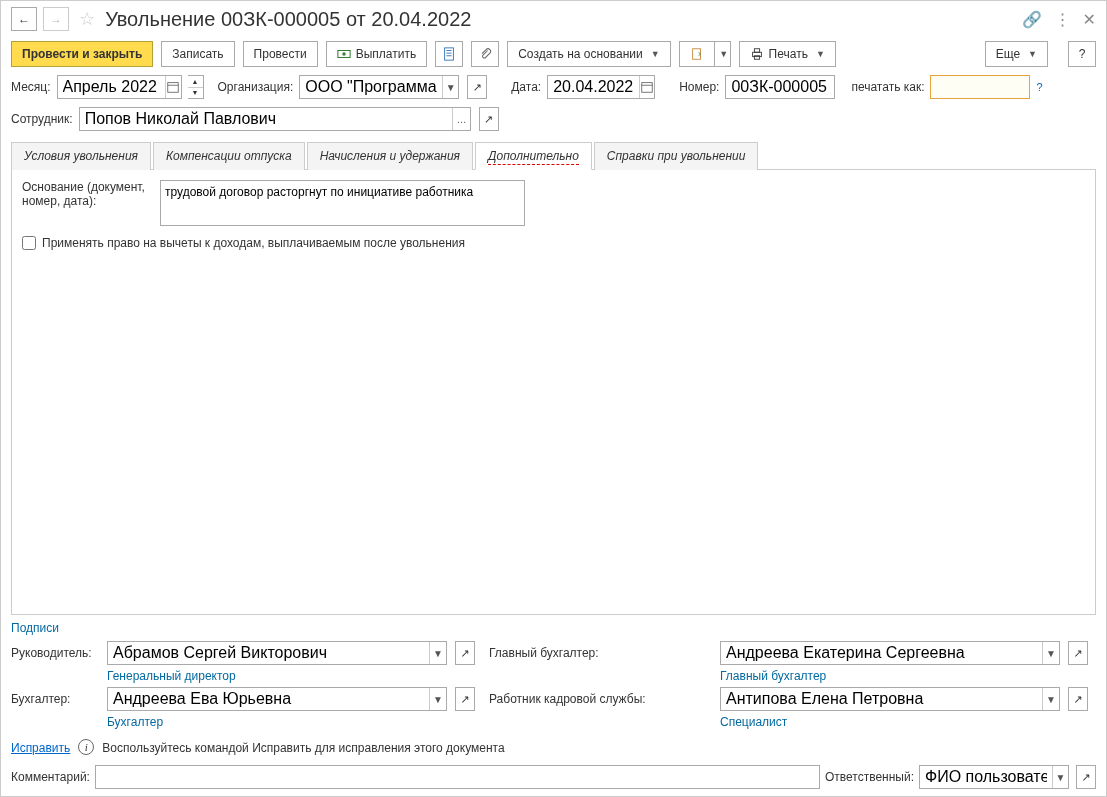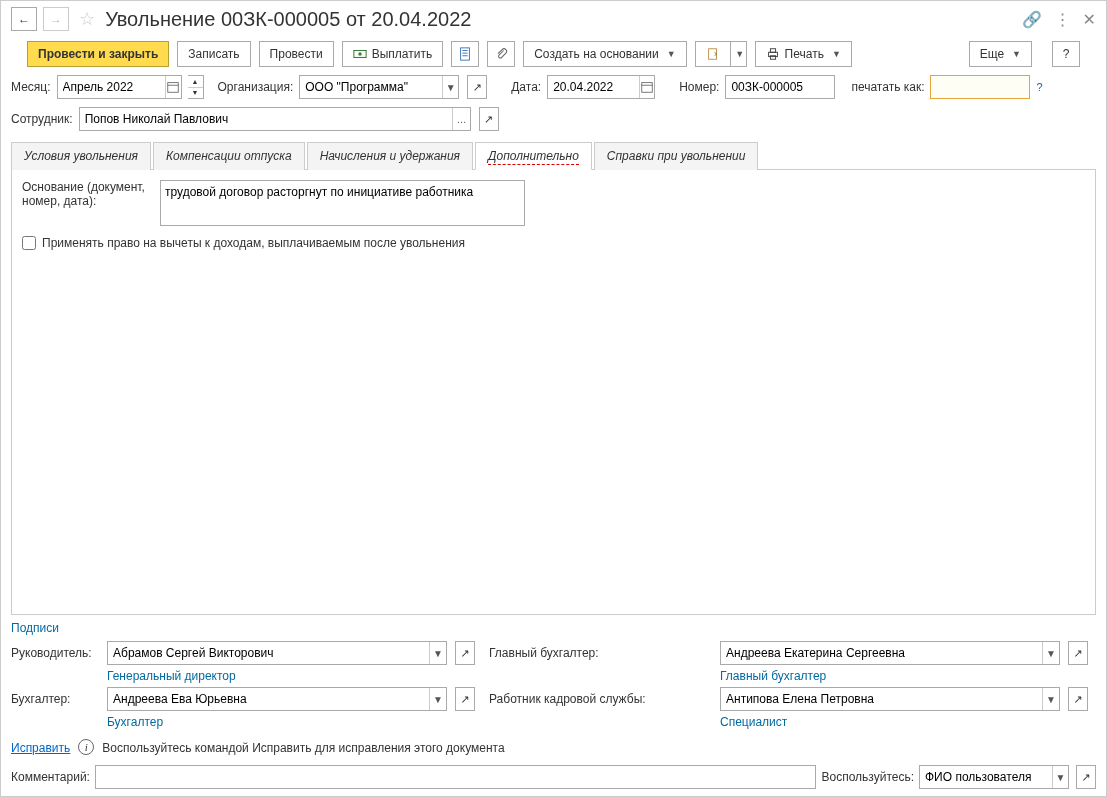--- a/index.html
+++ b/index.html
@@ -6,34 +6,34 @@
 body { font-family: Arial, sans-serif; font-size: 12px; color: #333; background: #fff; width: 1107px; height: 797px; position: relative; border: 1px solid #ccc; }
 
 .titlebar { display: flex; align-items: center; padding: 6px 10px; gap: 6px; }
 .nav-btn { width: 26px; height: 24px; border: 1px solid #aaa; background: #fff; display: inline-flex; align-items: center; justify-content: center; cursor: pointer; }
 .nav-btn.disabled { color: #bbb; border-color: #ccc; }
 .star-icon { font-size: 18px; color: #ccc; margin: 0 4px; }
 .title-text { font-size: 20px; font-weight: normal; flex: 1; }
 .titlebar-right { display: flex; gap: 12px; color: #888; }
 .tb-ic { cursor: pointer; font-size: 16px; }
 
-.toolbar { display: flex; align-items: center; padding: 4px 26px; gap: 8px; flex-wrap: wrap; }
+.toolbar { display: flex; align-items: center; padding: 4px 10px; gap: 8px; flex-wrap: wrap; }
 .btn { height: 26px; padding: 0 10px; border: 1px solid #aaa; background: #fff; display: inline-flex; align-items: center; gap: 5px; cursor: pointer; font-size: 12px; }
 .btn-primary { background: #ffdb4d; border-color: #b3a133; font-weight: bold; }
 .btn-icon { width: 28px; padding: 0; justify-content: center; }
 .btn .caret { font-size: 9px; color: #555; margin-left: 3px; }
 .btn-split { display: inline-flex; }
 .btn-split .btn { border-radius: 0; }
 .btn-split .btn + .btn { border-left: none; width: 16px; padding: 0; justify-content: center; }
 .toolbar-right { margin-left: auto; display: flex; gap: 20px; }
 
 .form-row { display: flex; align-items: center; padding: 4px 10px; gap: 6px; }
 .lbl { font-size: 12px; color: #333; }
 .fld { display: inline-flex; height: 24px; border: 1px solid #aaa; background: #fff; align-items: center; }
-.fld input { border: none; outline: none; height: 100%; padding: 0 5px; font-size: 12px; width: 100%; background: transparent; }
+.fld input { border: none; outline: none; height: 100%; padding: 0 5px; font-size: 16px; width: 100%; background: transparent; }
 .fld .mini { width: 18px; height: 100%; border-left: 1px solid #ccc; display: inline-flex; align-items: center; justify-content: center; font-size: 10px; color: #555; cursor: pointer; }
 .ext-btn { width: 20px; height: 24px; border: 1px solid #aaa; background: #fff; display: inline-flex; align-items: center; justify-content: center; font-size: 11px; cursor: pointer; margin-left: 2px; }
 .spinner { display: inline-flex; flex-direction: column; height: 24px; width: 16px; border: 1px solid #aaa; border-left: none; }
 .spinner div { flex: 1; display: flex; align-items: center; justify-content: center; font-size: 7px; cursor: pointer; border-bottom: 1px solid #ccc; }
 .spinner div:last-child { border-bottom: none; }
 .highlight { border: 1px solid #e8a33d; background: #fffef5; }
 
 .tabs { display: flex; border-bottom: 1px solid #ccc; margin: 6px 10px 0 10px; }
 .tab { padding: 6px 12px; border: 1px solid #ccc; border-bottom: none; background: #f4f4f4; margin-right: 2px; cursor: pointer; position: relative; top: 1px; font-style: italic; }
 .tab.active { background: #fff; border-bottom: 1px solid #fff; }
@@ -257,19 +257,19 @@
   <span class="link-blue">Исправить</span>
   <span class="info-ic">i</span>
   <span class="lbl">Воспользуйтесь командой Исправить для исправления этого документа</span>
 </div>
 
 <div class="bottom-row">
   <span class="lbl">Комментарий:</span>
   <span class="fld comment">
       <input value="" style="">
     </span>
-  <span class="lbl">Воспользуйтесь:</span>
+  <span class="lbl">Ответственный:</span>
   <span class="fld" style="width:150px">
       <input value="ФИО пользователя" style="">
       <span class="mini">▼</span>
     </span>
   <span class="ext-btn">↗</span>
 </div>
 
 </body></html>

